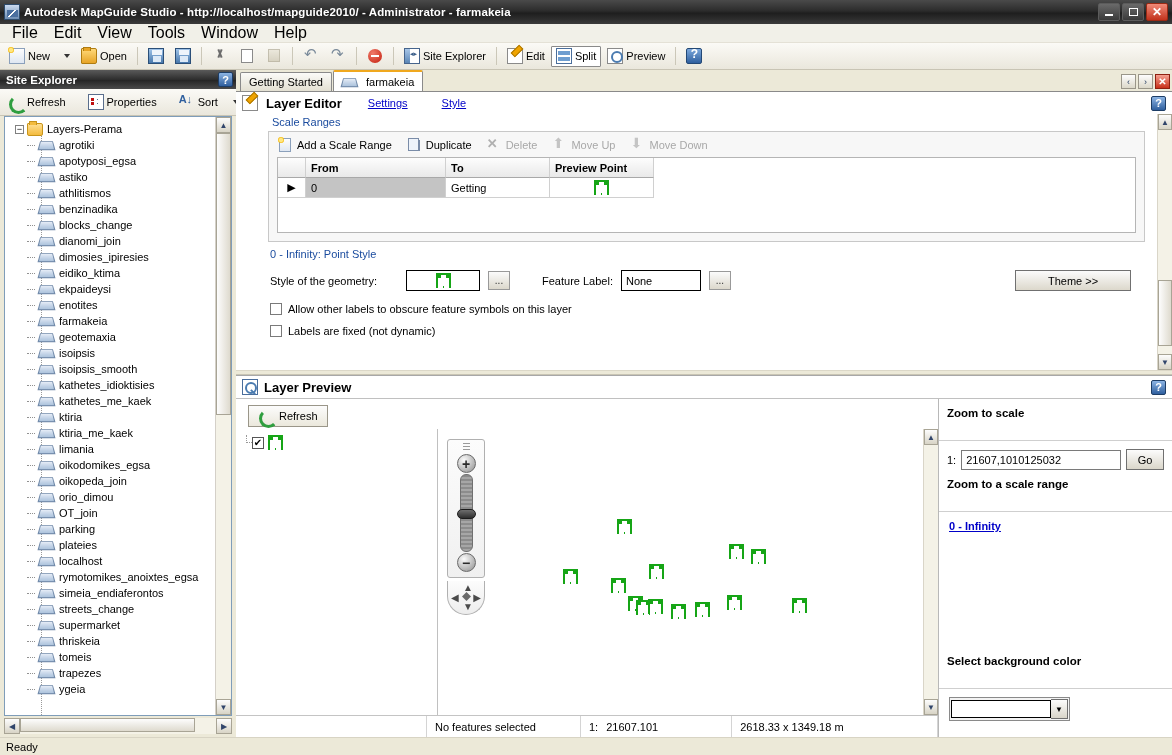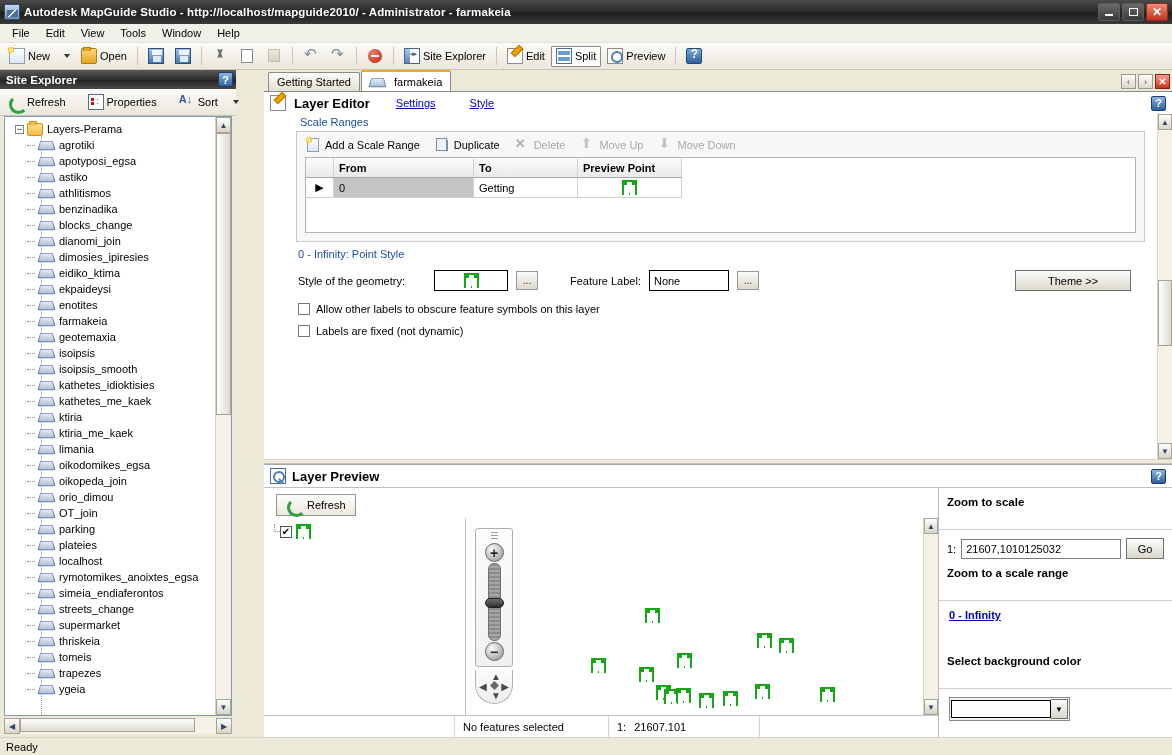--- a/index.html
+++ b/index.html
@@ -61,21 +61,21 @@
   .winbtn .min-bar { width:8px; height:2px; background:#fff; margin-top:5px; }
   .winbtn .max-box { width:9px; height:8px; border:1.5px solid #fff; }
 
   
   .menubar {
     height: 19px; background: #f1f0e8;
     display: flex; align-items: center; gap: 0px;
     padding-left: 4px; border-bottom: 1px solid #e4e1d6;
     flex: 0 0 auto;
   }
-  .menuitem { padding: 2px 8px; font-size: 11px; color: #000; cursor: default; }
+  .menuitem { padding: 2px 8px; font-size: 16px; color: #000; cursor: default; }
 
   
   .toolbar {
     height: 27px;
     background: linear-gradient(to bottom,#fbfaf6,#eae7dc);
     border-bottom: 1px solid #c8c4b4;
     display: flex; align-items: center; padding: 0 4px; gap: 1px;
     flex: 0 0 auto;
   }
   .tbtn {
@@ -193,21 +193,21 @@
   .sbthumb{position:absolute;left:0;right:0;background:linear-gradient(to right,#fdfdfd,#dedace);
     border:1px solid #a8a495;}
   .hsb {
     height:16px; margin:2px 4px 3px 4px; display:flex; flex:0 0 auto;
   }
   .hsb .sbbtn{width:16px;height:16px;}
   .hsb .sbtrack{flex:1;}
   .hsb .hthumb{height:14px;width:175px;margin:0;background:linear-gradient(to bottom,#fdfdfd,#dedace);border:1px solid #a8a495;}
 
   
-  .mainpanel{flex:1 1 auto;display:flex;flex-direction:column;min-width:0;margin-left:28px;}
+  .mainpanel{flex:1 1 auto;display:flex;flex-direction:column;min-width:0;}
 
   .tabstrip {
     height:22px; background:#ece9d8; display:flex; align-items:flex-end;
     padding-left:4px; border-bottom:1px solid #8a8a8a; position:relative;
   }
   .tab {
     height:19px; padding:0 8px; display:flex;align-items:center;gap:4px;
     background:linear-gradient(to bottom,#fbfbf8,#e3e0d2);
     border:1px solid #8a8a8a; border-bottom:none; margin-right:1px;
     border-radius:2px 2px 0 0; font-size:11px;
@@ -279,21 +279,21 @@
   .themebtn{width:116px;height:21px;background:linear-gradient(to bottom,#fbfbfb,#dcd8cc);
     border:1px solid #707070;display:flex;align-items:center;justify-content:center;font-size:11px;}
   .cbrow{display:flex;align-items:center;gap:6px;margin-bottom:10px;}
   .cb{width:12px;height:12px;background:#fff;border:1px solid #7a7a7a;flex:0 0 auto;}
 
   .vsb-outer{width:15px;background:#f1efe2;border-left:1px solid #d9d5c8;display:flex;flex-direction:column;flex:0 0 auto;}
 
   .splitter{height:5px;background:#ece9d8;border-top:1px solid #dcd8c8;border-bottom:1px solid #c9c5b4;flex:0 0 auto;}
 
   
-  .preview-pane{height:273px;background:#fff;display:flex;flex-direction:column;flex:0 0 auto;border-top:1px solid #a8a8a8;}
+  .preview-pane{height:362px;background:#fff;display:flex;flex-direction:column;flex:0 0 auto;border-top:1px solid #a8a8a8;}
   .pv-title{height:22px;display:flex;align-items:center;gap:6px;padding:0 6px;}
   .pv-title .ttl{font-weight:bold;font-size:13px;}
   .pv-title .spacer{flex:1;}
   .ico-pv{width:16px;height:16px;background:#fff;border:1px solid #4a6e9c;position:relative;}
   .ico-pv::after{content:"";position:absolute;left:2px;top:2px;width:8px;height:8px;border:2px solid #4a7bb0;border-radius:50%;}
   .ico-pv::before{content:"";position:absolute;right:1px;bottom:1px;width:6px;height:2px;background:#4a7bb0;transform:rotate(45deg);}
   .pv-body{flex:1 1 auto;display:flex;min-height:0;border-top:1px solid #c0c0c0;}
   .pv-left{flex:1 1 auto;display:flex;flex-direction:column;min-width:0;border-right:1px solid #b8b8b8;}
   .pv-refresh-bar{height:30px;display:flex;align-items:center;padding:3px 0 0 12px;background:#fff;}
   .refreshbtn{height:22px;padding:0 9px;display:flex;align-items:center;gap:5px;
@@ -838,20 +838,21 @@
                 <div class="sbtrack"></div>
                 <div class="sbbtn">▼</div>
               </div>
             </div>
 
             <div class="pv-status">
               <div class="stcell" style="width:190px;border-right:none"></div>
               <div class="stcell b" style="width:155px">No features selected</div>
               <div class="stcell" style="padding-right:4px;border-right:none">1:</div>
               <div class="stcell" style="width:130px;padding-left:4px">21607.101</div>
+              <div class="stcell" style="flex:1">2618.33 x 1349.18 m</div>
             </div>
           </div>
 
           <div class="pv-right">
             <div class="rsec-title">Zoom to scale</div>
             <div class="rrow">
               <span class="pfx">1:</span>
               <span class="scale-input">21607,1010125032</span>
               <span class="gobtn">Go</span>
             </div>

